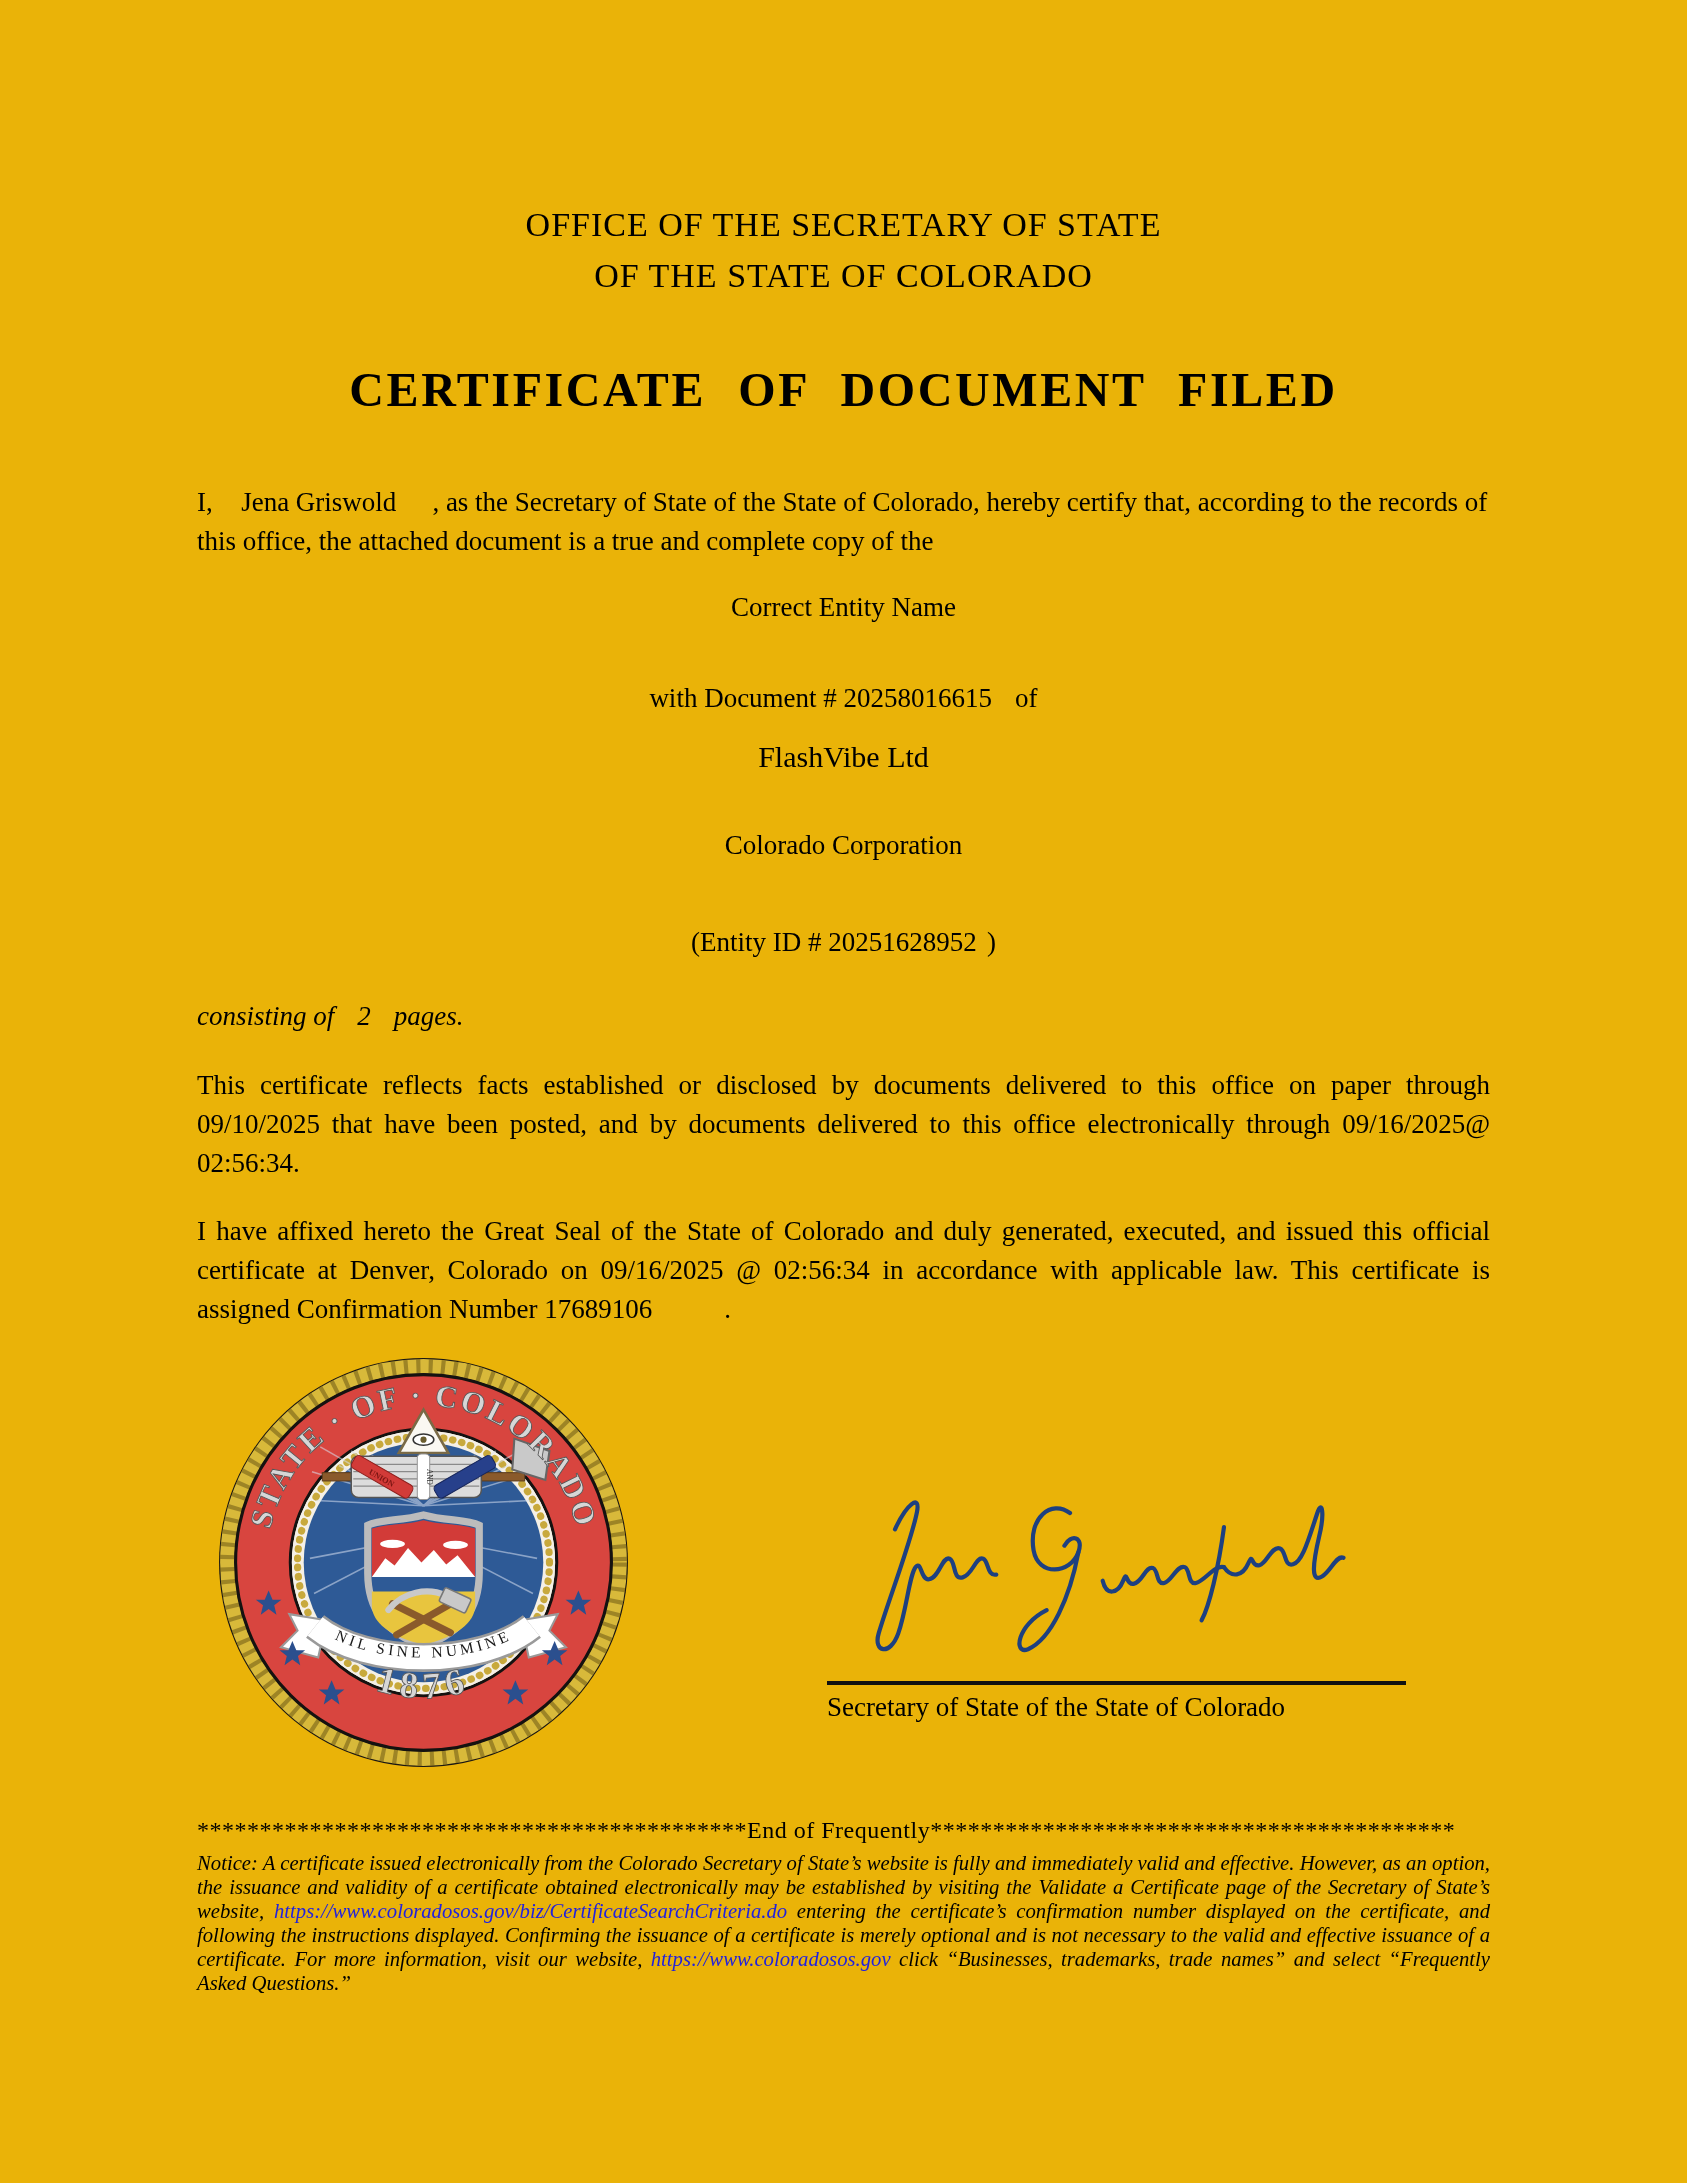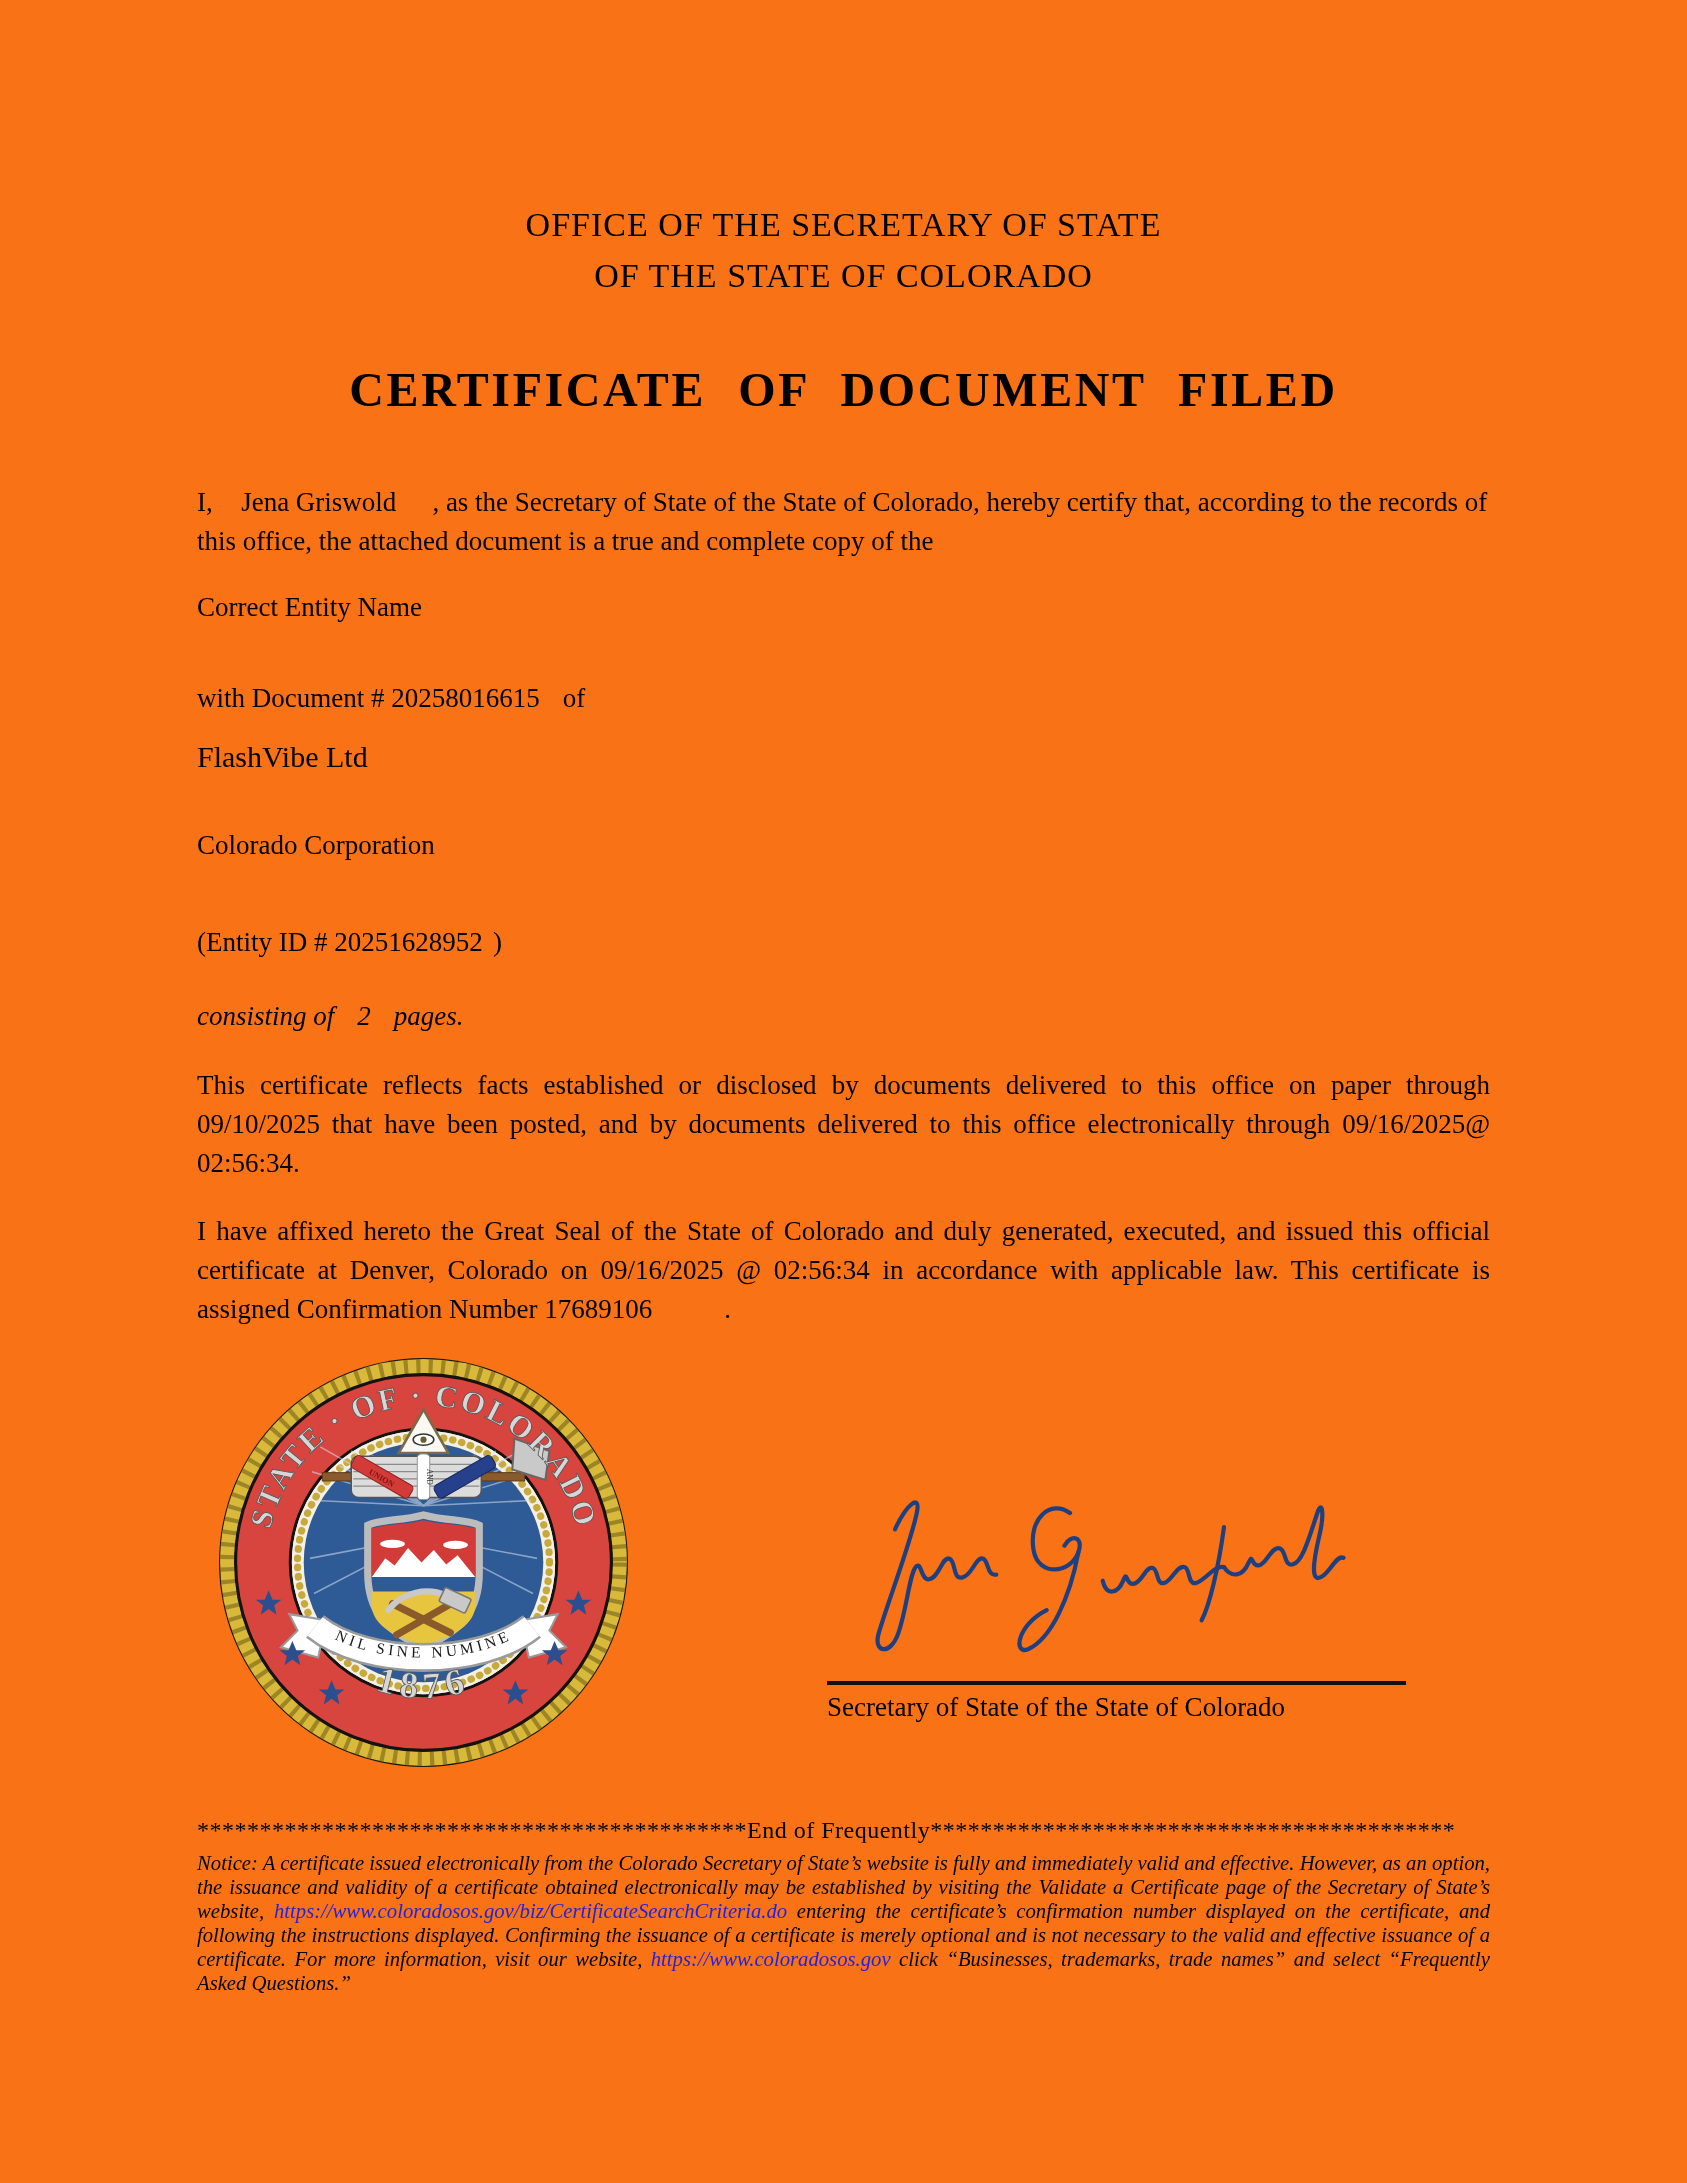--- a/index.html
+++ b/index.html
@@ -1,31 +1,31 @@
 <!DOCTYPE html>
 <html style="font-size:8.3px"><head>
 <meta charset="utf-8">
 <style>
   html,body{margin:0;padding:0;background:#ffffff;}
   .page{
     position:relative;
     width:1687px;
     height:2183px;
-    background:#f97316;
+    background:#eab308;
     font-family:"Liberation Serif","DejaVu Serif",serif;
     color:#000;
     overflow:hidden;
   }
   .header{margin-top:199px;text-align:center;font-size:34px;line-height:51px;letter-spacing:1px;}
   .title{margin:61px 0 10px;text-align:center;font-size:48px;font-weight:bold;letter-spacing:2.6px;word-spacing:17.6px;}
   .content{margin:0 197px;}
   .intro{margin:66px 0 16px;font-size:27px;line-height:39px;text-align:left;}
   .gap{display:inline-block;height:0.5px;}
   .gap-55{width:28.4px;} .gap-70{width:36px;} .gap-45{width:23px;} .gap-20{width:10.3px;} .gap-140{width:72px;}
-  .center-line{font-size:27px;line-height:31px;}
+  .center-line{text-align:center;font-size:27px;line-height:31px;}
   .m-correct{margin-top:31px;}
   .m-withdoc{margin-top:60px;}
   .entity-name{font-size:30px;margin-top:27px;}
   .m-corp{margin-top:58px;}
   .m-entityid{margin-top:66px;}
   .consisting{margin-top:43px;font-size:27px;font-style:italic;}
   .para{font-size:27px;line-height:39px;text-align:justify;}
   .m-p3{margin-top:34px;}
   .m-p4{margin-top:29px;}
   .seal-row{position:relative;height:445px;margin-top:7.2px;}

